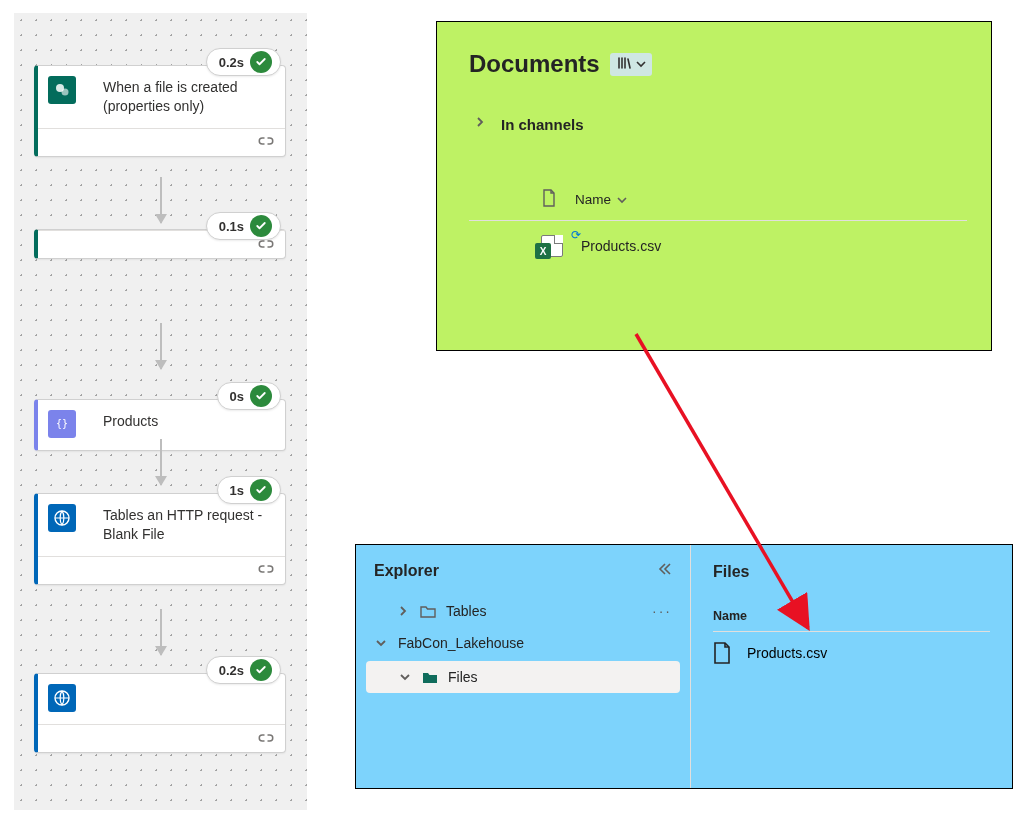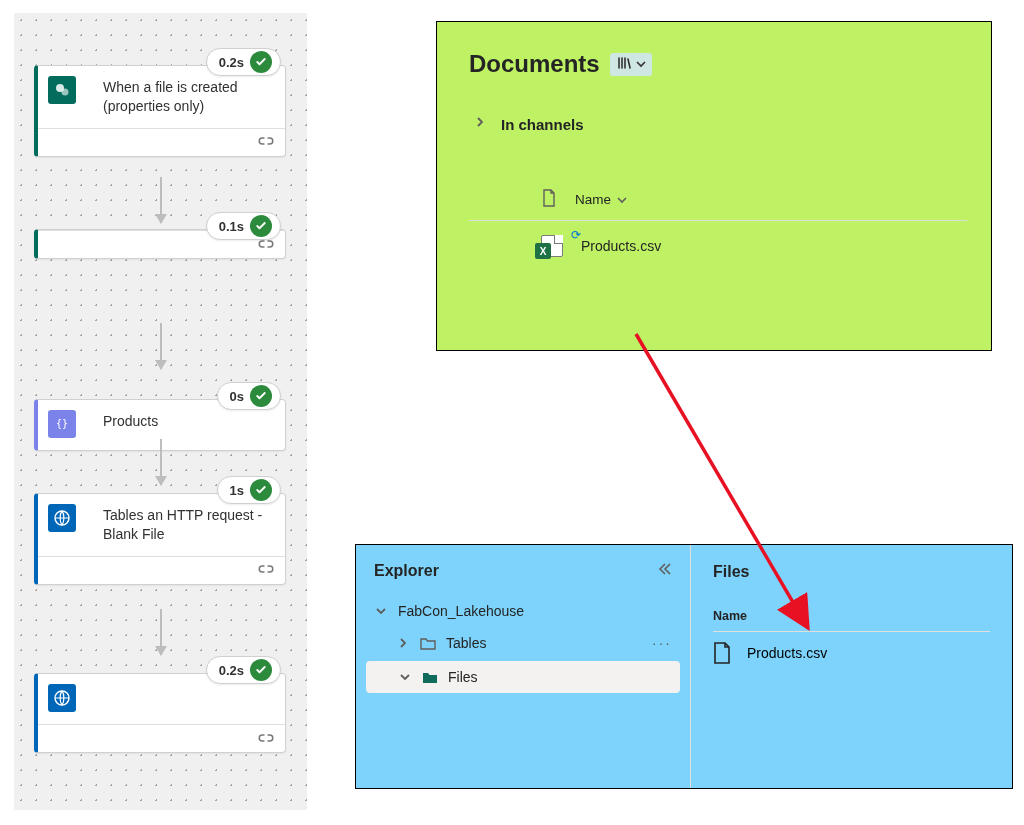--- a/index.html
+++ b/index.html
@@ -445,41 +445,41 @@
   <div class="exp-left">
     <div class="exp-header">
       <span>Explorer</span>
       <span>
         <svg width="16" height="16" viewBox="0 0 16 16">
             <path d="M9 3l-5 5 5 5M14 3l-5 5 5 5" stroke="#605e5c" stroke-width="1.6" fill="none"></path>
           </svg>
       </span>
     </div>
     <div class="tree">
+      <div class="tree-row indent1">
+        <span class="chev">
+            <svg width="12" height="12" viewBox="0 0 12 12">
+              <path d="M4 2l4 4-4 4" stroke="#605e5c" stroke-width="1.8" fill="none"></path>
+            </svg>
+          </span>
+        <span class="folder-ic">
+          <svg viewBox="0 0 16 14">
+              <path d="M1 3h5l1.5 2H15v8H1z" fill="none" stroke="#605e5c" stroke-width="1.4"></path>
+            </svg>
+        </span>
+        <span>Tables</span>
+        <span class="dots">···</span>
+      </div>
       <div class="tree-row">
         <span class="chev">
             <svg width="12" height="12" viewBox="0 0 12 12">
               <path d="M2 4l4 4 4-4" stroke="#605e5c" stroke-width="1.8" fill="none"></path>
             </svg>
           </span>
         <span>FabCon_Lakehouse</span>
-      </div>
-      <div class="tree-row indent1">
-        <span class="chev">
-            <svg width="12" height="12" viewBox="0 0 12 12">
-              <path d="M4 2l4 4-4 4" stroke="#605e5c" stroke-width="1.8" fill="none"></path>
-            </svg>
-          </span>
-        <span class="folder-ic">
-          <svg viewBox="0 0 16 14">
-              <path d="M1 3h5l1.5 2H15v8H1z" fill="none" stroke="#605e5c" stroke-width="1.4"></path>
-            </svg>
-        </span>
-        <span>Tables</span>
-        <span class="dots">···</span>
       </div>
       <div class="tree-row indent2 selected">
         <span class="chev">
             <svg width="12" height="12" viewBox="0 0 12 12">
               <path d="M2 4l4 4 4-4" stroke="#605e5c" stroke-width="1.8" fill="none"></path>
             </svg>
           </span>
         <span class="folder-ic">
           <svg viewBox="0 0 16 14">
               <path d="M1 3h5l1.5 2H15v8H1z" fill="#0f6c5c"></path>

